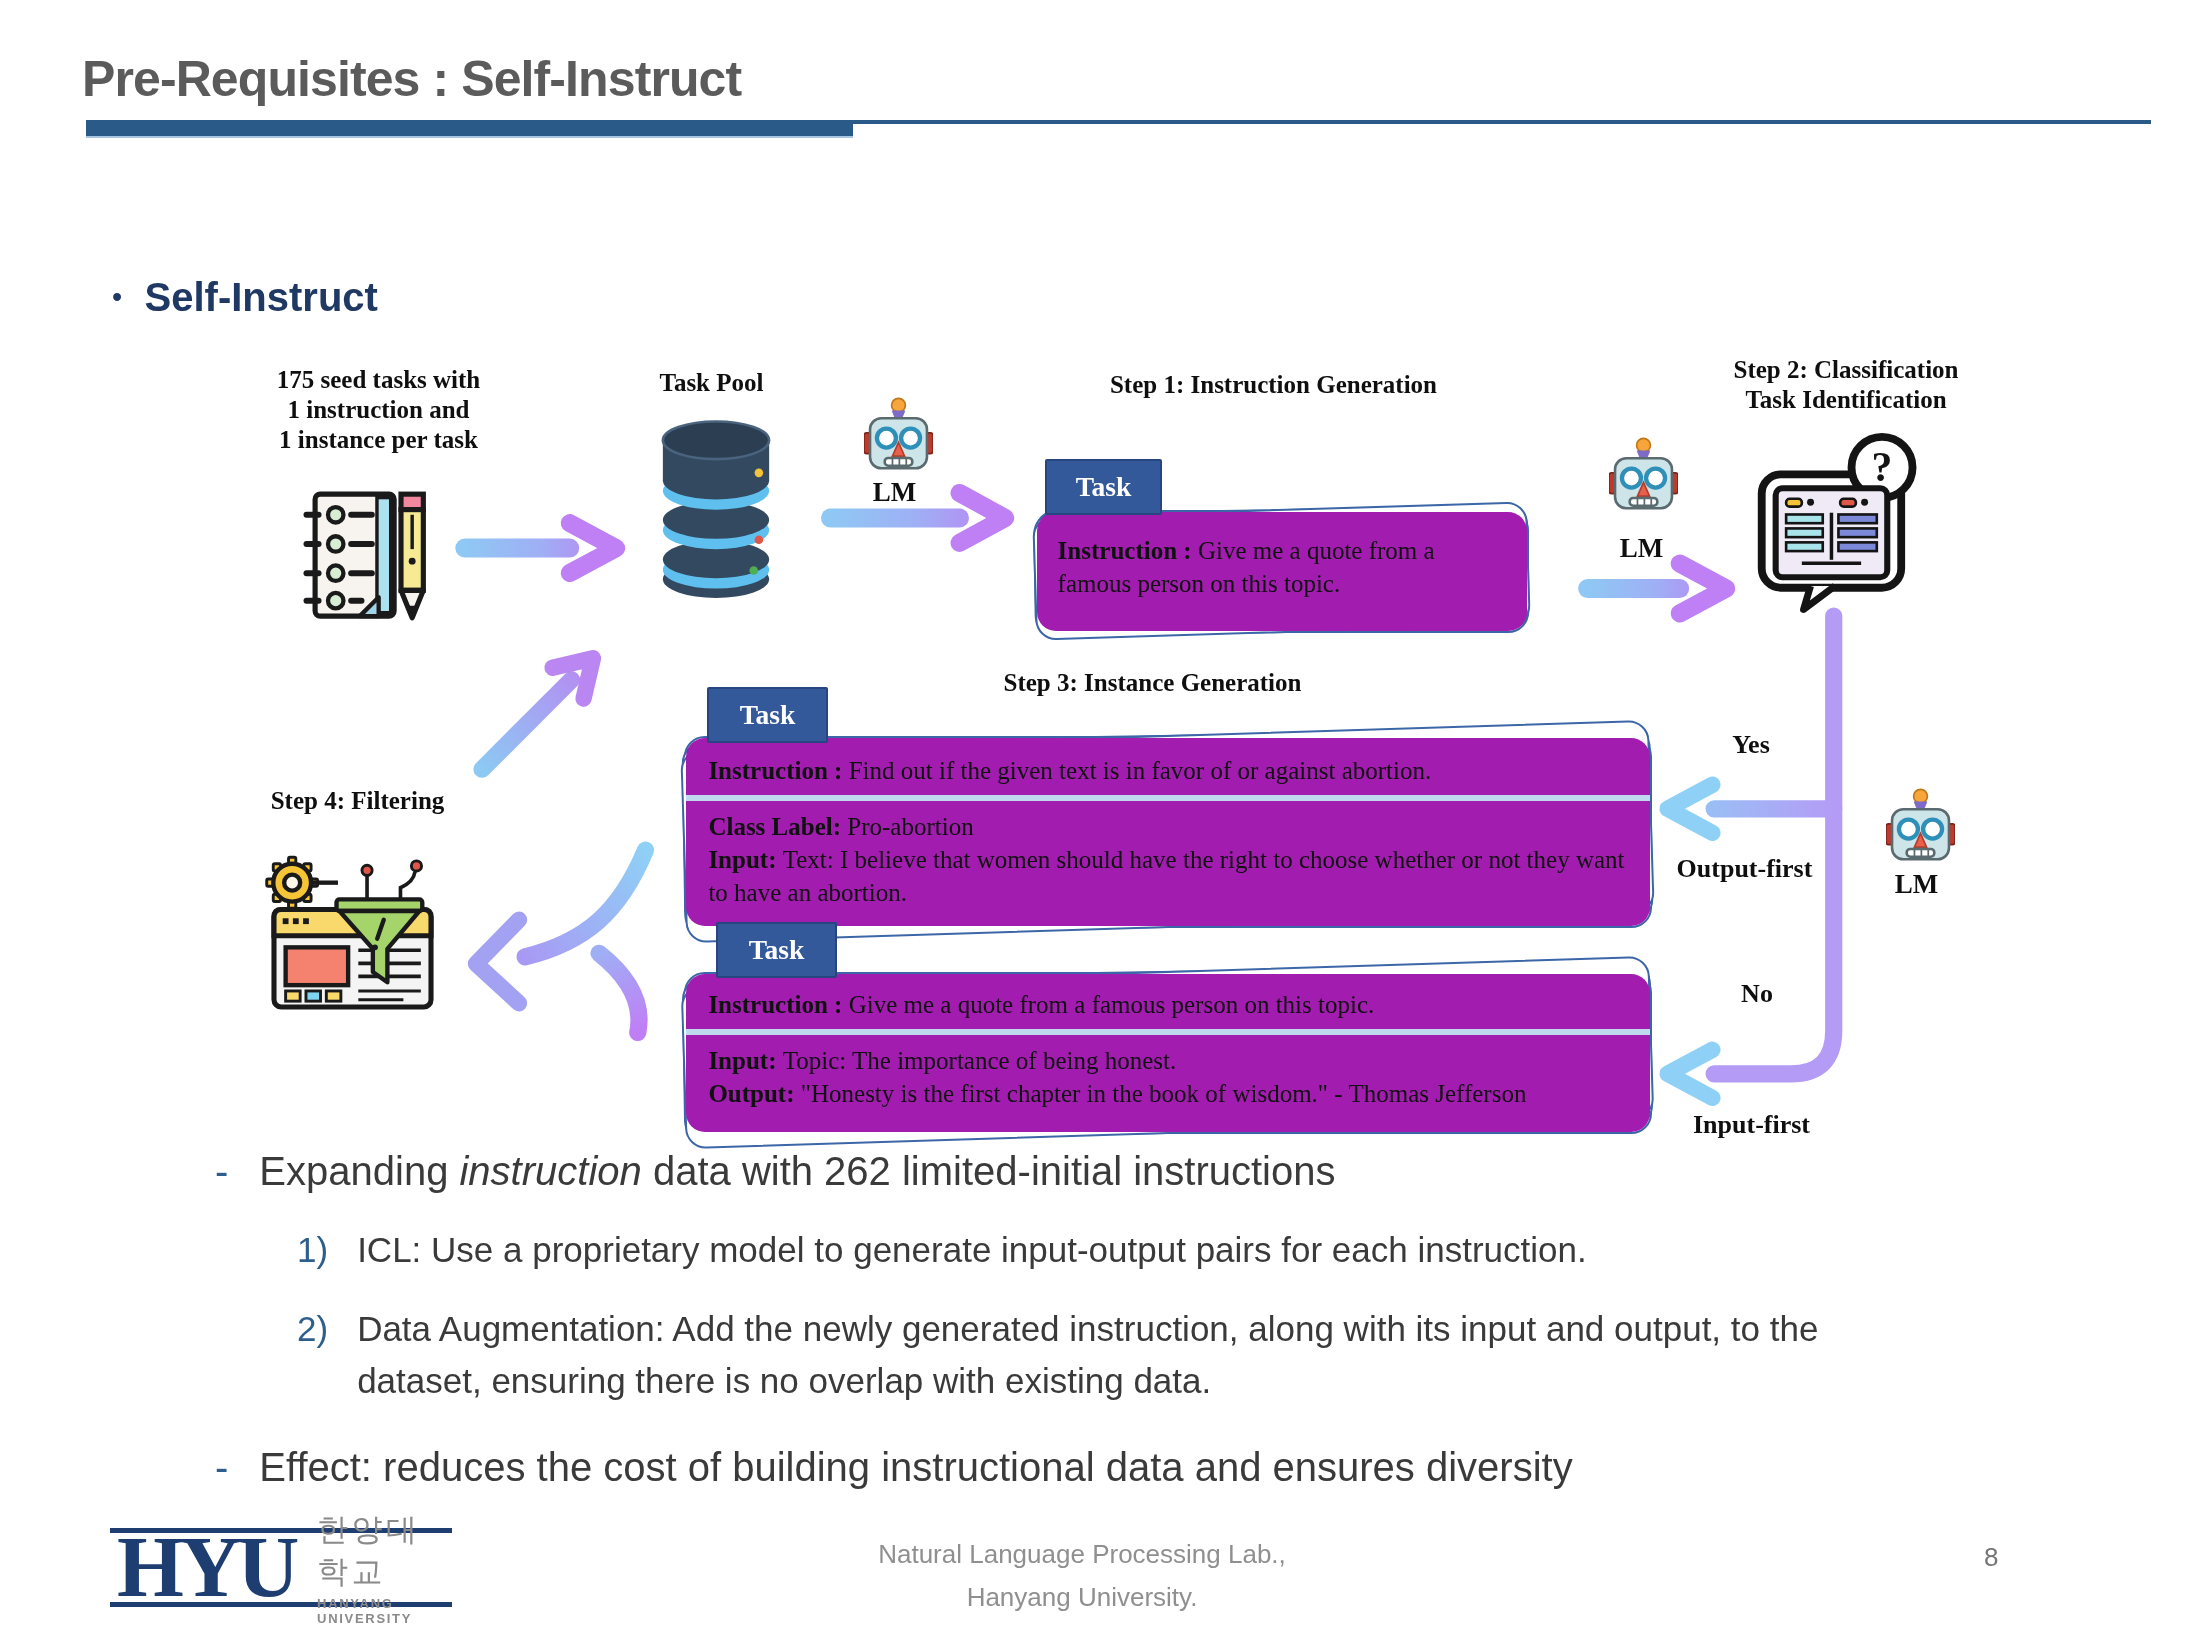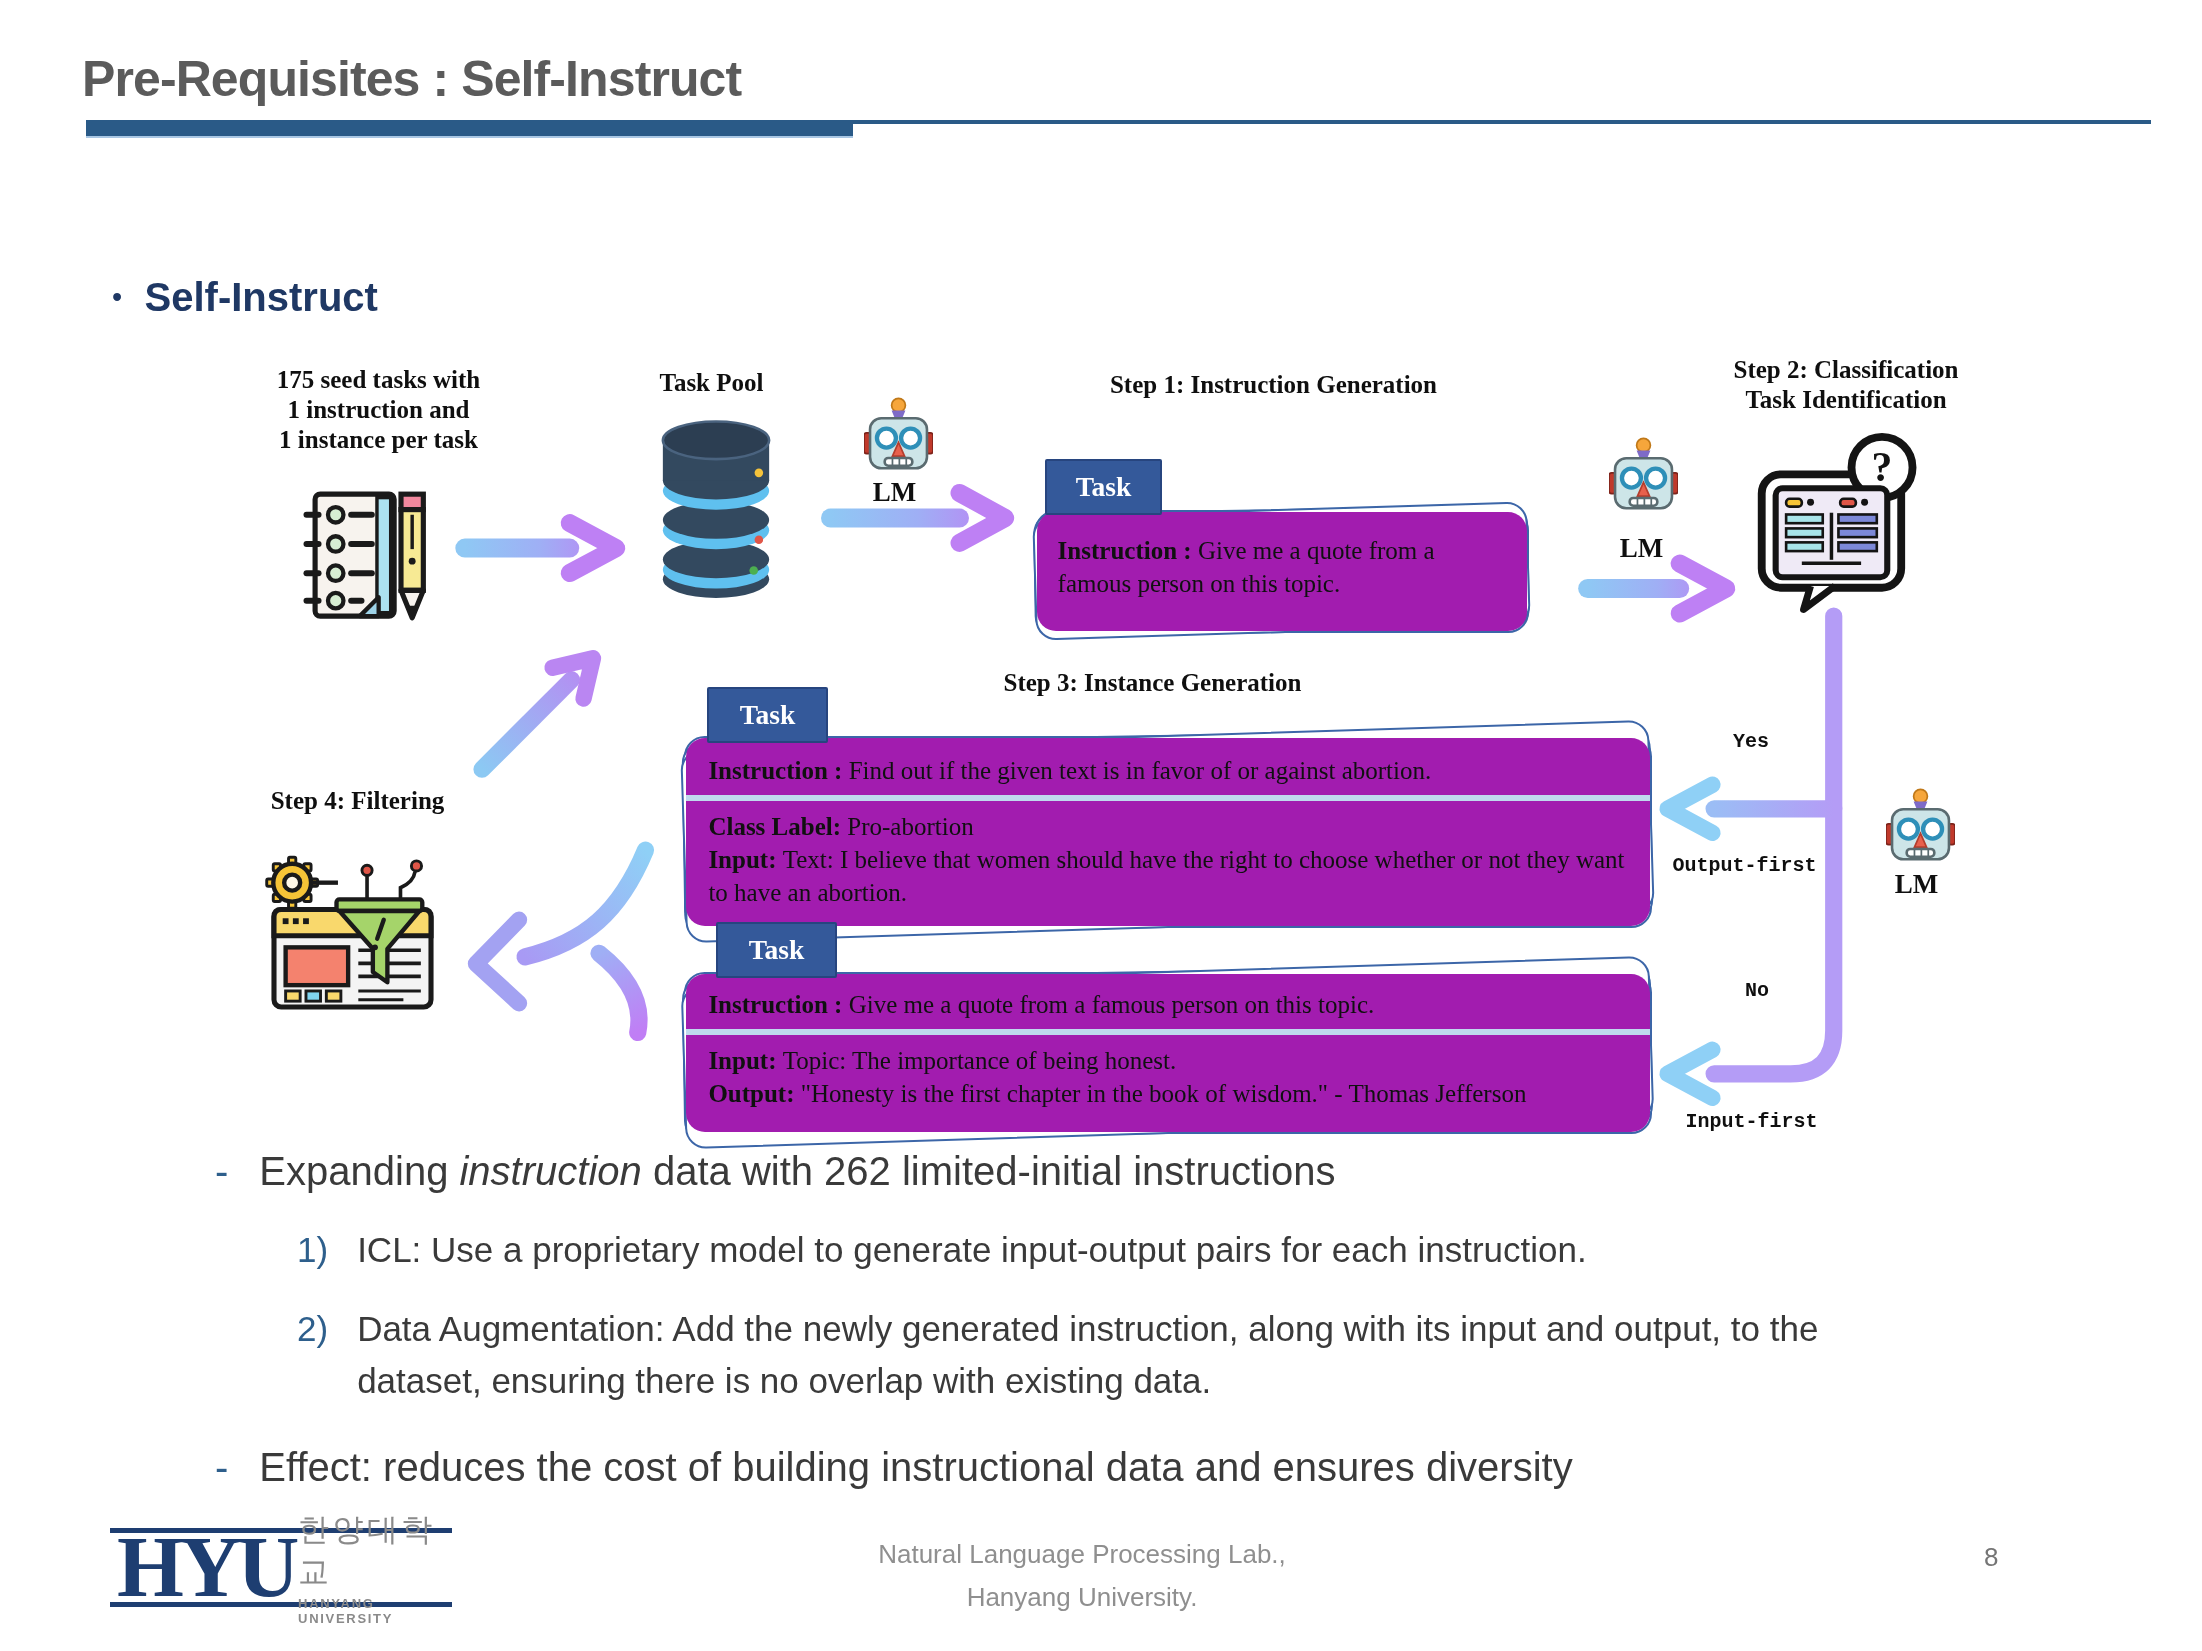--- a/index.html
+++ b/index.html
@@ -21,21 +21,21 @@
   #step1-label{left:1050px;top:370px;width:447px}
   #step2-label{left:1661px;top:355px;width:370px}
   #step3-label{left:929px;top:668px;width:447px}
   #step4-label{left:250px;top:786px;width:215px}
   .lm-label{font-family:"Liberation Serif",serif;font-weight:700;color:#0f0f0f;font-size:27px;text-align:center;width:77px}
   #lm1{left:856px;top:477px} #lm2{left:1603px;top:533px} #lm3{left:1878px;top:869px}
   #yes-label{left:1682px;top:730px;width:138px}
   #outputfirst-label{left:1650px;top:854px;width:189px}
   #no-label{left:1688px;top:979px;width:138px}
   #inputfirst-label{left:1657px;top:1110px;width:189px}
-  .branch-label{font-family:Liberation Mono, monospace;font-weight:700;color:#0f0f0f;font-size:20px;text-align:center}
+  .branch-label{font-family:Liberation Serif, serif;font-weight:700;color:#0f0f0f;font-size:26px;text-align:center}
 
   .task-card{position:absolute;background:#fff;border:2.6px solid #3c66a8;border-radius:20.6px;z-index:2}
   .task-card::before,.task-card::after{content:"";position:absolute;inset:-2.6px;border:2.6px solid #3c66a8;border-radius:20.6px;z-index:-1;background:#fff}
   .task-card::before{transform:rotate(-0.9deg)}
   .task-card::after{transform:rotate(-1.8deg)}
   .task-tab{position:absolute;background:#34599a;border:2.6px solid #27457f;border-radius:2px;color:#ffffff;font-family:"Liberation Serif",serif;font-weight:700;font-size:27.5px;display:flex;align-items:center;justify-content:center;z-index:3}
   .card-body{position:relative;z-index:2;font-family:"Liberation Serif",serif;font-size:25px;color:#101010;line-height:33px;background:#a21caf;border-radius:19px;height:100%;box-sizing:border-box}
   .card-body b{font-weight:700}
   .card-divider{height:6px;background:#bfd9ee;margin:8.6px -22.4px}
   #card1{left:1035px;top:510px;width:490px;height:119px}
@@ -50,21 +50,21 @@
 
   #notes .note-line{position:absolute;display:flex;color:#3a3a3a}
   .marker{color:#2e5f8c;flex:none}
   #note1{left:215px;top:1149px;font-size:40px;gap:31px}
   #item1{left:297px;top:1230px;font-size:35px;gap:29px}
   #item2{left:297px;top:1303px;font-size:35px;gap:29px;line-height:52px}
   #item2 .txt{width:1480px}
   #note2{left:215px;top:1445px;font-size:40px;gap:31px}
   .note-line .txt em{font-style:italic}
 
-  #logo{left:110px;top:1528px;width:342px;border-top:5.2px solid #1e3e71;border-bottom:5.2px solid #1e3e71;display:flex;align-items:center;gap:3px;padding:1.7px 6.9px;height:79px;box-sizing:border-box}
+  #logo{left:110px;top:1528px;width:342px;border-top:5.2px solid #1e3e71;border-bottom:5.2px solid #1e3e71;display:flex;align-items:center;gap:22px;padding:1.7px 6.9px;height:79px;box-sizing:border-box}
   #logo-acronym{font-family:"Liberation Serif",serif;font-weight:700;font-size:86px;line-height:69px;color:#1e3e71;letter-spacing:-4.3px}
   #logo-right{display:flex;flex-direction:column;justify-content:center;gap:3.4px}
   #logo-kr{font-size:31px;color:#8a8a8a;letter-spacing:3.4px}
   #logo-en{font-size:13px;font-weight:700;color:#8a8a8a;letter-spacing:1.7px}
   #lab-text{left:1082px;top:1533px;transform:translateX(-50%);text-align:center;font-size:26px;color:#8f8f8f;line-height:43px}
   #page-num{left:1984px;top:1542px;font-size:26px;color:#757575}
 </style>
 </head>
 <body>
 

